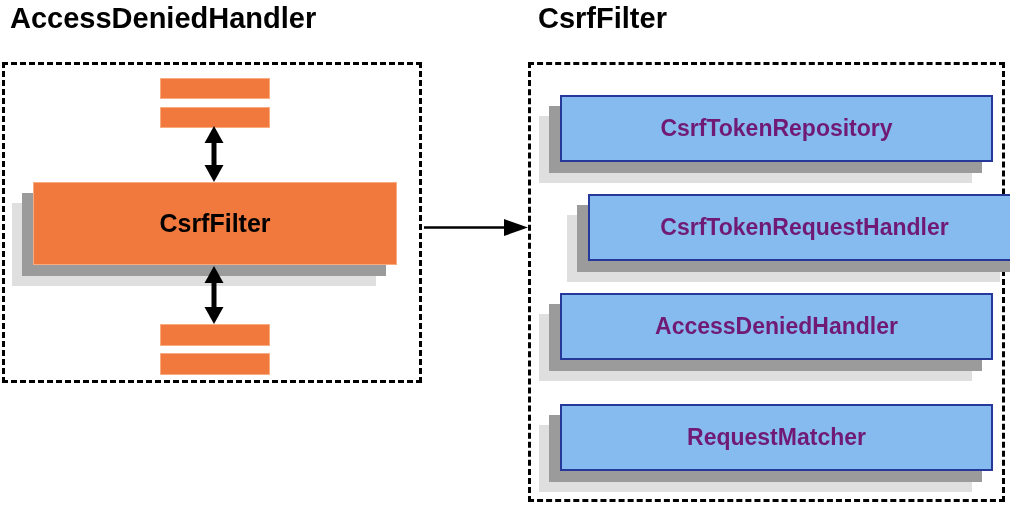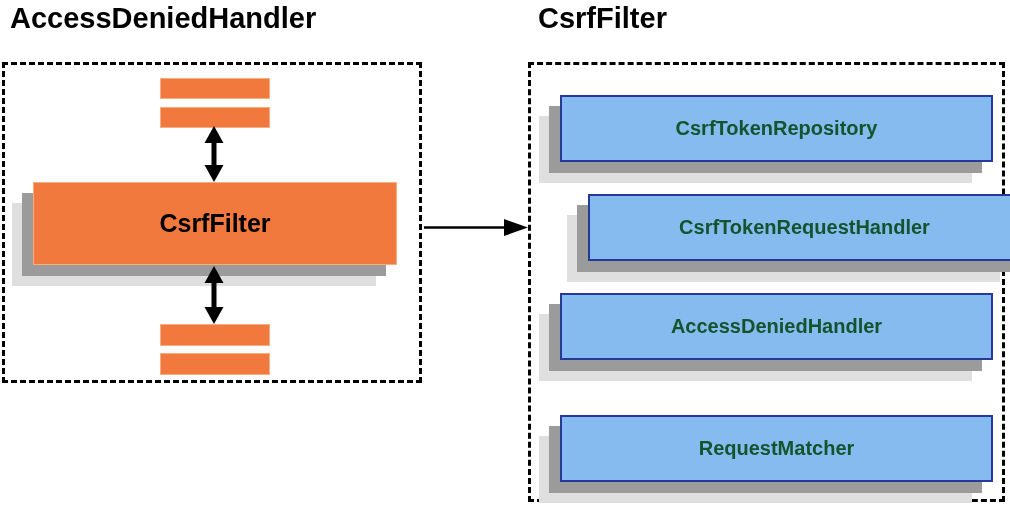--- a/index.html
+++ b/index.html
@@ -72,28 +72,28 @@
   .component-box {
     position: absolute;
     left: 560px;
     width: 429px;
     height: 63px;
     background: #85BBEE;
     border: 2px solid #27389B;
     display: flex;
     align-items: center;
     justify-content: center;
-    font-size: 20px;
+    font-size: 23px;
     font-weight: bold;
-    color: #14532d;
+    color: #701a75;
   }
   #component-0 { top: 95px;  }
   #component-1 { top: 194px; margin-left: 28px; }
   #component-2 { top: 293px; }
-  #component-3 { top: 415px; }
+  #component-3 { top: 404px; }
 
   .v-arrow {
     position: absolute;
     left: 199px;
     width: 30px;
   }
   #v-arrow-1 { top: 126px; height: 56px; }
   #v-arrow-2 { top: 266px; height: 58px; }
 
   #h-arrow {

